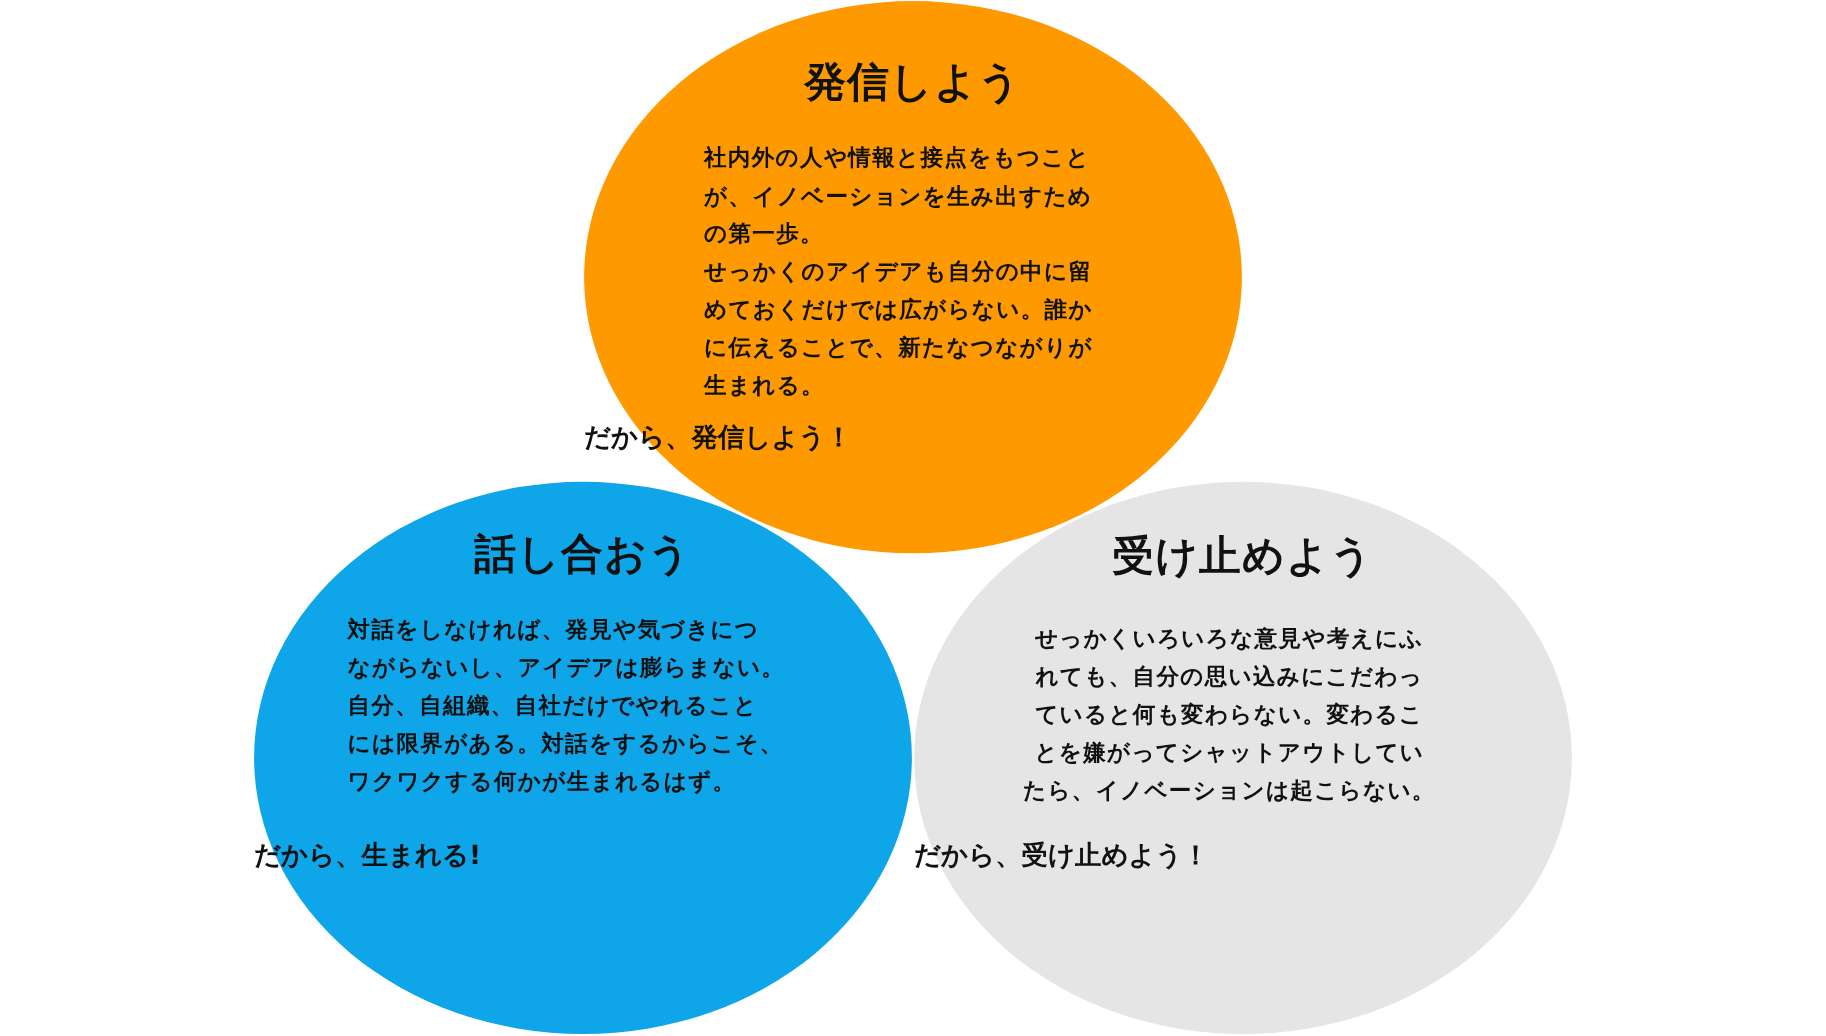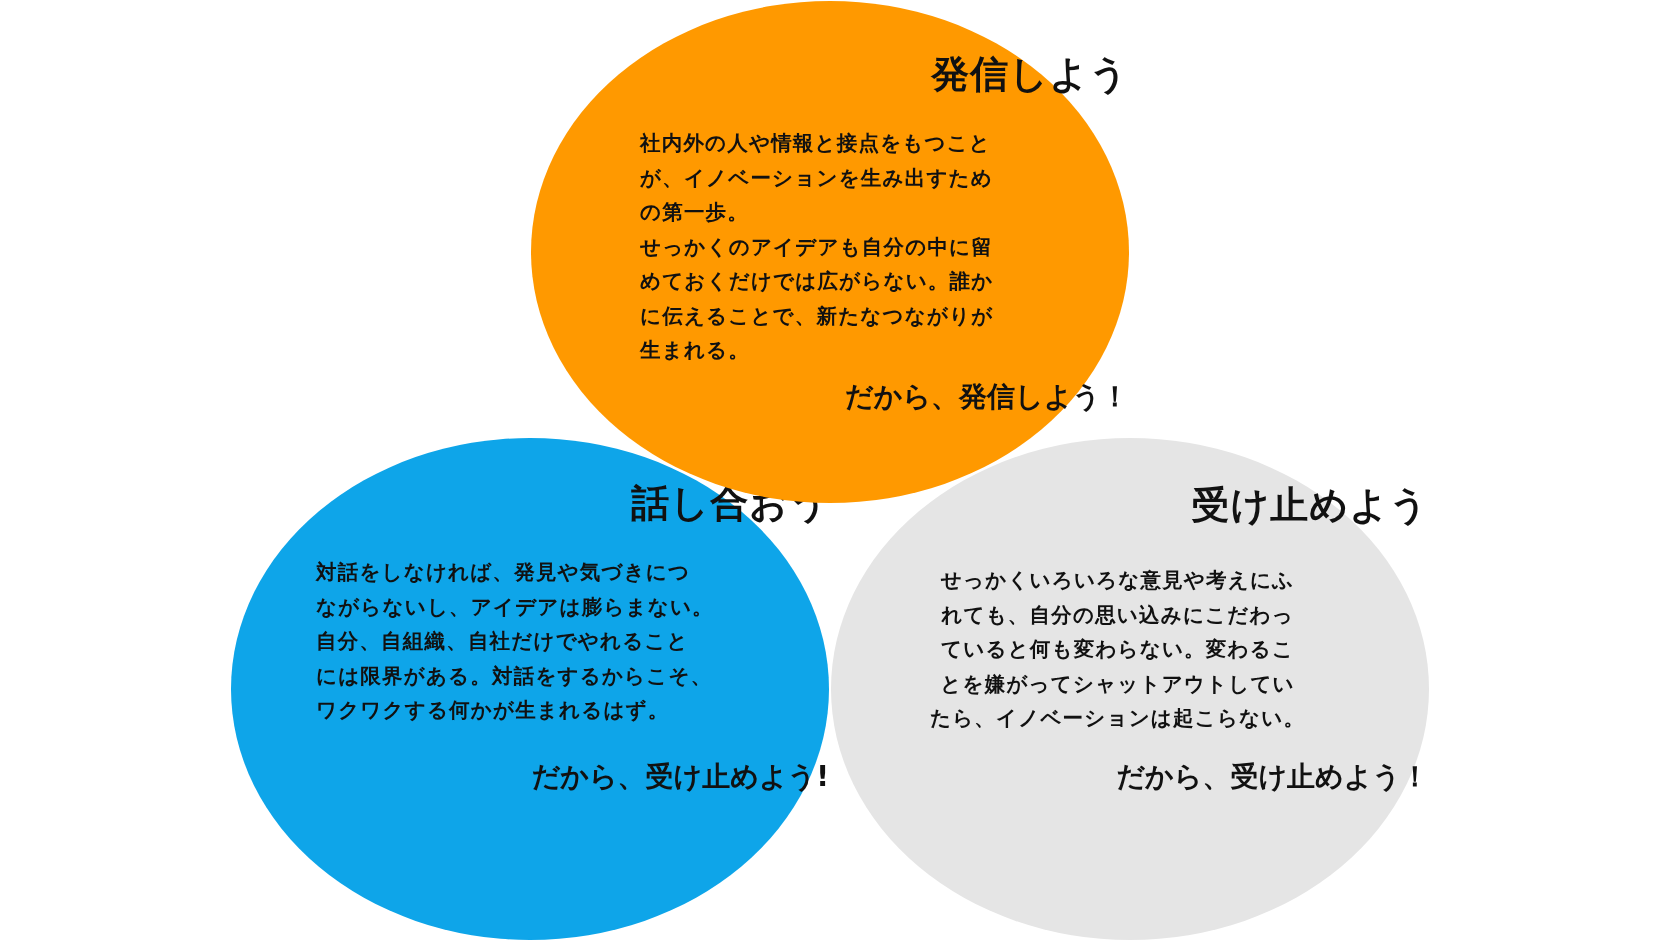--- a/index.html
+++ b/index.html
@@ -22,41 +22,41 @@
     border-radius: 50%;
   }
   .el-green  { left: 231px; top: 438px; z-index: 1; }
   .el-yellow { left: 831px; top: 438px; z-index: 1; }
   .el-orange { left: 531px; top: 1px;   z-index: 2; }
 
   .title {
     position: absolute;
     left: 0;
     width: 100%;
-    text-align: right;
+    text-align: center;
     font-weight: bold;
     font-size: 38px;
     line-height: 44px;
     letter-spacing: 1px;
   }
   .body-text {
     position: absolute;
     font-weight: bold;
     font-size: 20.5px;
     line-height: 34.5px;
     letter-spacing: 1.2px;
     white-space: pre;
   }
   .closer {
     position: absolute;
     left: 0;
     width: 100%;
-    text-align: right;
+    text-align: left;
     font-weight: bold;
-    font-size: 28px;
+    font-size: 24px;
     line-height: 34px;
   }
 
   
   .el-orange .title    { top: 51px; }
   .el-orange .body-text{ left: 109px; top: 125px; }
   .el-orange .closer   { top: 379px; }
 
   
   .el-green .title     { top: 43px; }
@@ -71,21 +71,21 @@
 </head>
 <body>
 
 <div class="ellipse el-green" style="background:#0ea5e9;">
   <div class="title">話し合おう</div>
   <div class="body-text">対話をしなければ、発見や気づきにつ
 ながらないし、アイデアは膨らまない。
 自分、自組織、自社だけでやれること
 には限界がある。対話をするからこそ、
 ワクワクする何かが生まれるはず。</div>
-  <div class="closer">だから、受け止めよう!</div>
+  <div class="closer">だから、生まれる!</div>
 </div>
 
 <div class="ellipse el-yellow" style="background:#e5e5e5;">
   <div class="title">受け止めよう</div>
   <div class="body-text">せっかくいろいろな意見や考えにふ
 れても、自分の思い込みにこだわっ
 ていると何も変わらない。変わるこ
 とを嫌がってシャットアウトしてい
 たら、イノベーションは起こらない。</div>
   <div class="closer">だから、受け止めよう！</div>

